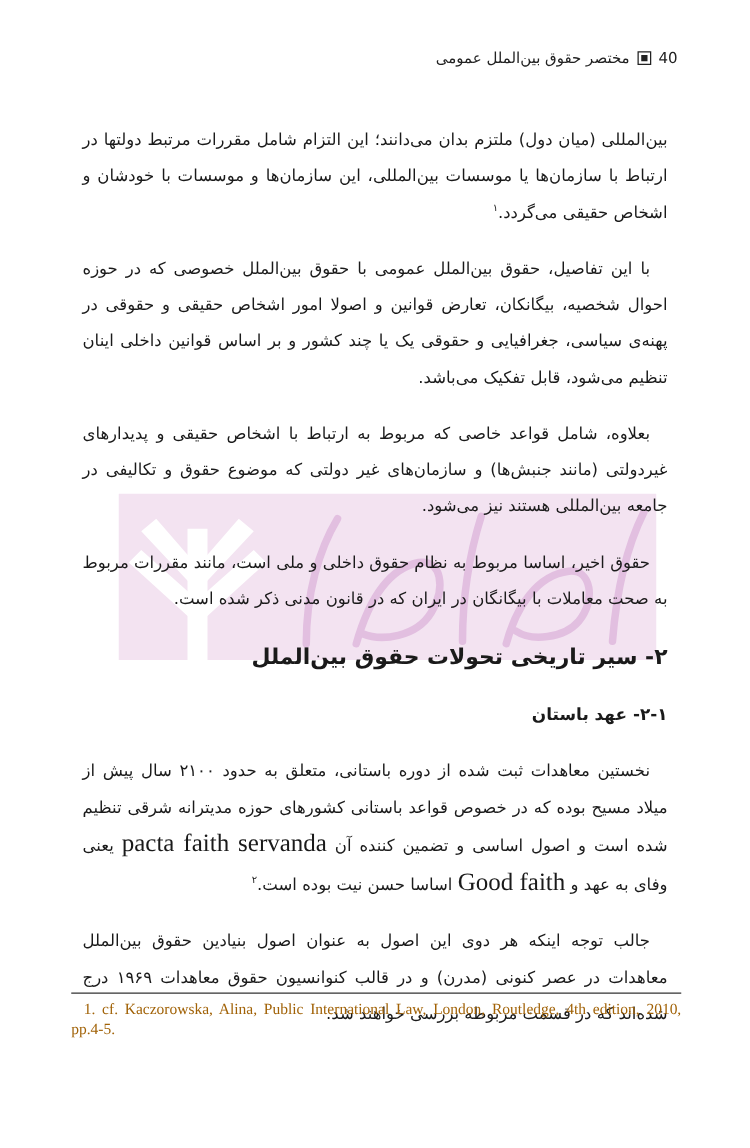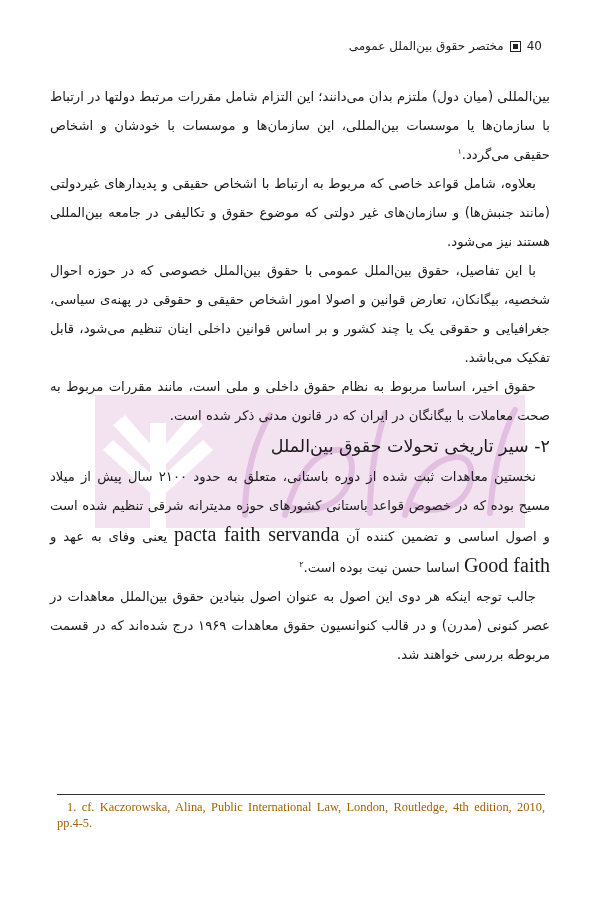--- a/index.html
+++ b/index.html
@@ -25,27 +25,27 @@
     position: absolute; left: 95px; top: 395px; width: 430px; height: 133px;
     background: #f3e3f1; z-index: 0; overflow: hidden;
   }
   .watermark svg { position: absolute; left: 0; top: 0; }
 
   .body-text {
     position: absolute; left: 50px; top: 82px; width: 500px;
     direction: rtl; text-align: justify; text-align-last: right;
     font-size: 13.2px; line-height: 29px; z-index: 1;
   }
-  .body-text p { margin: 0; }
+  .body-text p { margin: 16px; }
   .indent { text-indent: 14px; }
   .sup { font-size: 8px; vertical-align: super; line-height: 0; }
   .latin { font-family: "Liberation Serif", serif; font-size: 20px; direction: ltr; unicode-bidi: embed; }
 
   .h2 {
-    font-weight: normal; font-size: 17.5px; margin: 10px 0 0 0; line-height: 32px;
+    font-weight: bold; font-size: 17.5px; margin: 10px 0 0 0; line-height: 32px;
   }
   .h3 {
     font-weight: bold; font-size: 13.5px; margin: 14px 0 0 0; line-height: 29px;
   }
 
   .fn-rule {
     position: absolute; left: 57px; top: 794px; width: 488px; height: 1px; background: #333; z-index: 1;
   }
   .footnotes {
     position: absolute; left: 57px; top: 800px; width: 488px;
@@ -81,26 +81,27 @@
         <path d="M190,120 C200,85 215,60 240,55 C258,52 262,75 250,95 C238,115 210,118 195,112"></path>
         <path d="M275,118 C275,80 280,50 290,18"></path>
         <path d="M310,120 C318,90 335,65 360,62 C378,60 382,85 368,102 C356,116 330,118 318,110"></path>
         <path d="M395,118 C398,80 405,45 420,15"></path>
       </g>
     </svg>
   </div>
 
   <div class="body-text">
     <p><span>بین‌المللی (میان دول) ملتزم بدان می‌دانند؛ این التزام شامل مقررات مرتبط دولتها در ارتباط با سازمان‌ها یا موسسات بین‌المللی، این سازمان‌ها و موسسات با خودشان و اشخاص حقیقی می‌گردد.</span><span class="sup">۱</span></p>
+    <p class="indent">با این تفاصیل، حقوق بین‌الملل عمومی با حقوق بین‌الملل خصوصی که در حوزه احوال شخصیه، بیگانکان، تعارض قوانین و اصولا امور اشخاص حقیقی و حقوقی در پهنه‌ی سیاسی، جغرافیایی و حقوقی یک یا چند کشور و بر اساس قوانین داخلی اینان تنظیم می‌شود، قابل تفکیک می‌باشد.</p>
     <p class="indent">بعلاوه، شامل قواعد خاصی که مربوط به ارتباط با اشخاص حقیقی و پدیدارهای غیردولتی (مانند جنبش‌ها) و سازمان‌های غیر دولتی که موضوع حقوق و تکالیفی در جامعه بین‌المللی هستند نیز می‌شود.</p>
-    <p class="indent">با این تفاصیل، حقوق بین‌الملل عمومی با حقوق بین‌الملل خصوصی که در حوزه احوال شخصیه، بیگانکان، تعارض قوانین و اصولا امور اشخاص حقیقی و حقوقی در پهنه‌ی سیاسی، جغرافیایی و حقوقی یک یا چند کشور و بر اساس قوانین داخلی اینان تنظیم می‌شود، قابل تفکیک می‌باشد.</p>
     <p class="indent">حقوق اخیر، اساسا مربوط به نظام حقوق داخلی و ملی است، مانند مقررات مربوط به صحت معاملات با بیگانگان در ایران که در قانون مدنی ذکر شده است.</p>
 
     <p class="h2">۲- سیر تاریخی تحولات حقوق بین‌الملل</p>
 
+    <p class="h3">۲-۱- عهد باستان</p>
     <p class="indent"><span>نخستین معاهدات ثبت شده از دوره باستانی، متعلق به حدود ۲۱۰۰ سال پیش از میلاد مسیح بوده که در خصوص قواعد باستانی کشورهای حوزه مدیترانه شرقی تنظیم شده است و اصول اساسی و تضمین کننده آن</span> <span class="latin">pacta faith servanda</span> <span>یعنی وفای به عهد و</span> <span class="latin">Good faith</span> <span>اساسا حسن نیت بوده است.</span><span class="sup">۲</span></p>
     <p class="indent">جالب توجه اینکه هر دوی این اصول به عنوان اصول بنیادین حقوق بین‌الملل معاهدات در عصر کنونی (مدرن) و در قالب کنوانسیون حقوق معاهدات ۱۹۶۹ درج شده‌اند که در قسمت مربوطه بررسی خواهند شد.</p>
   </div>
 
   <div class="fn-rule"></div>
   <div class="footnotes">
     <p>1. cf. Kaczorowska, Alina, Public International Law, London, Routledge, 4th edition, 2010, pp.4-5.</p>
   </div>
 
 </div>

